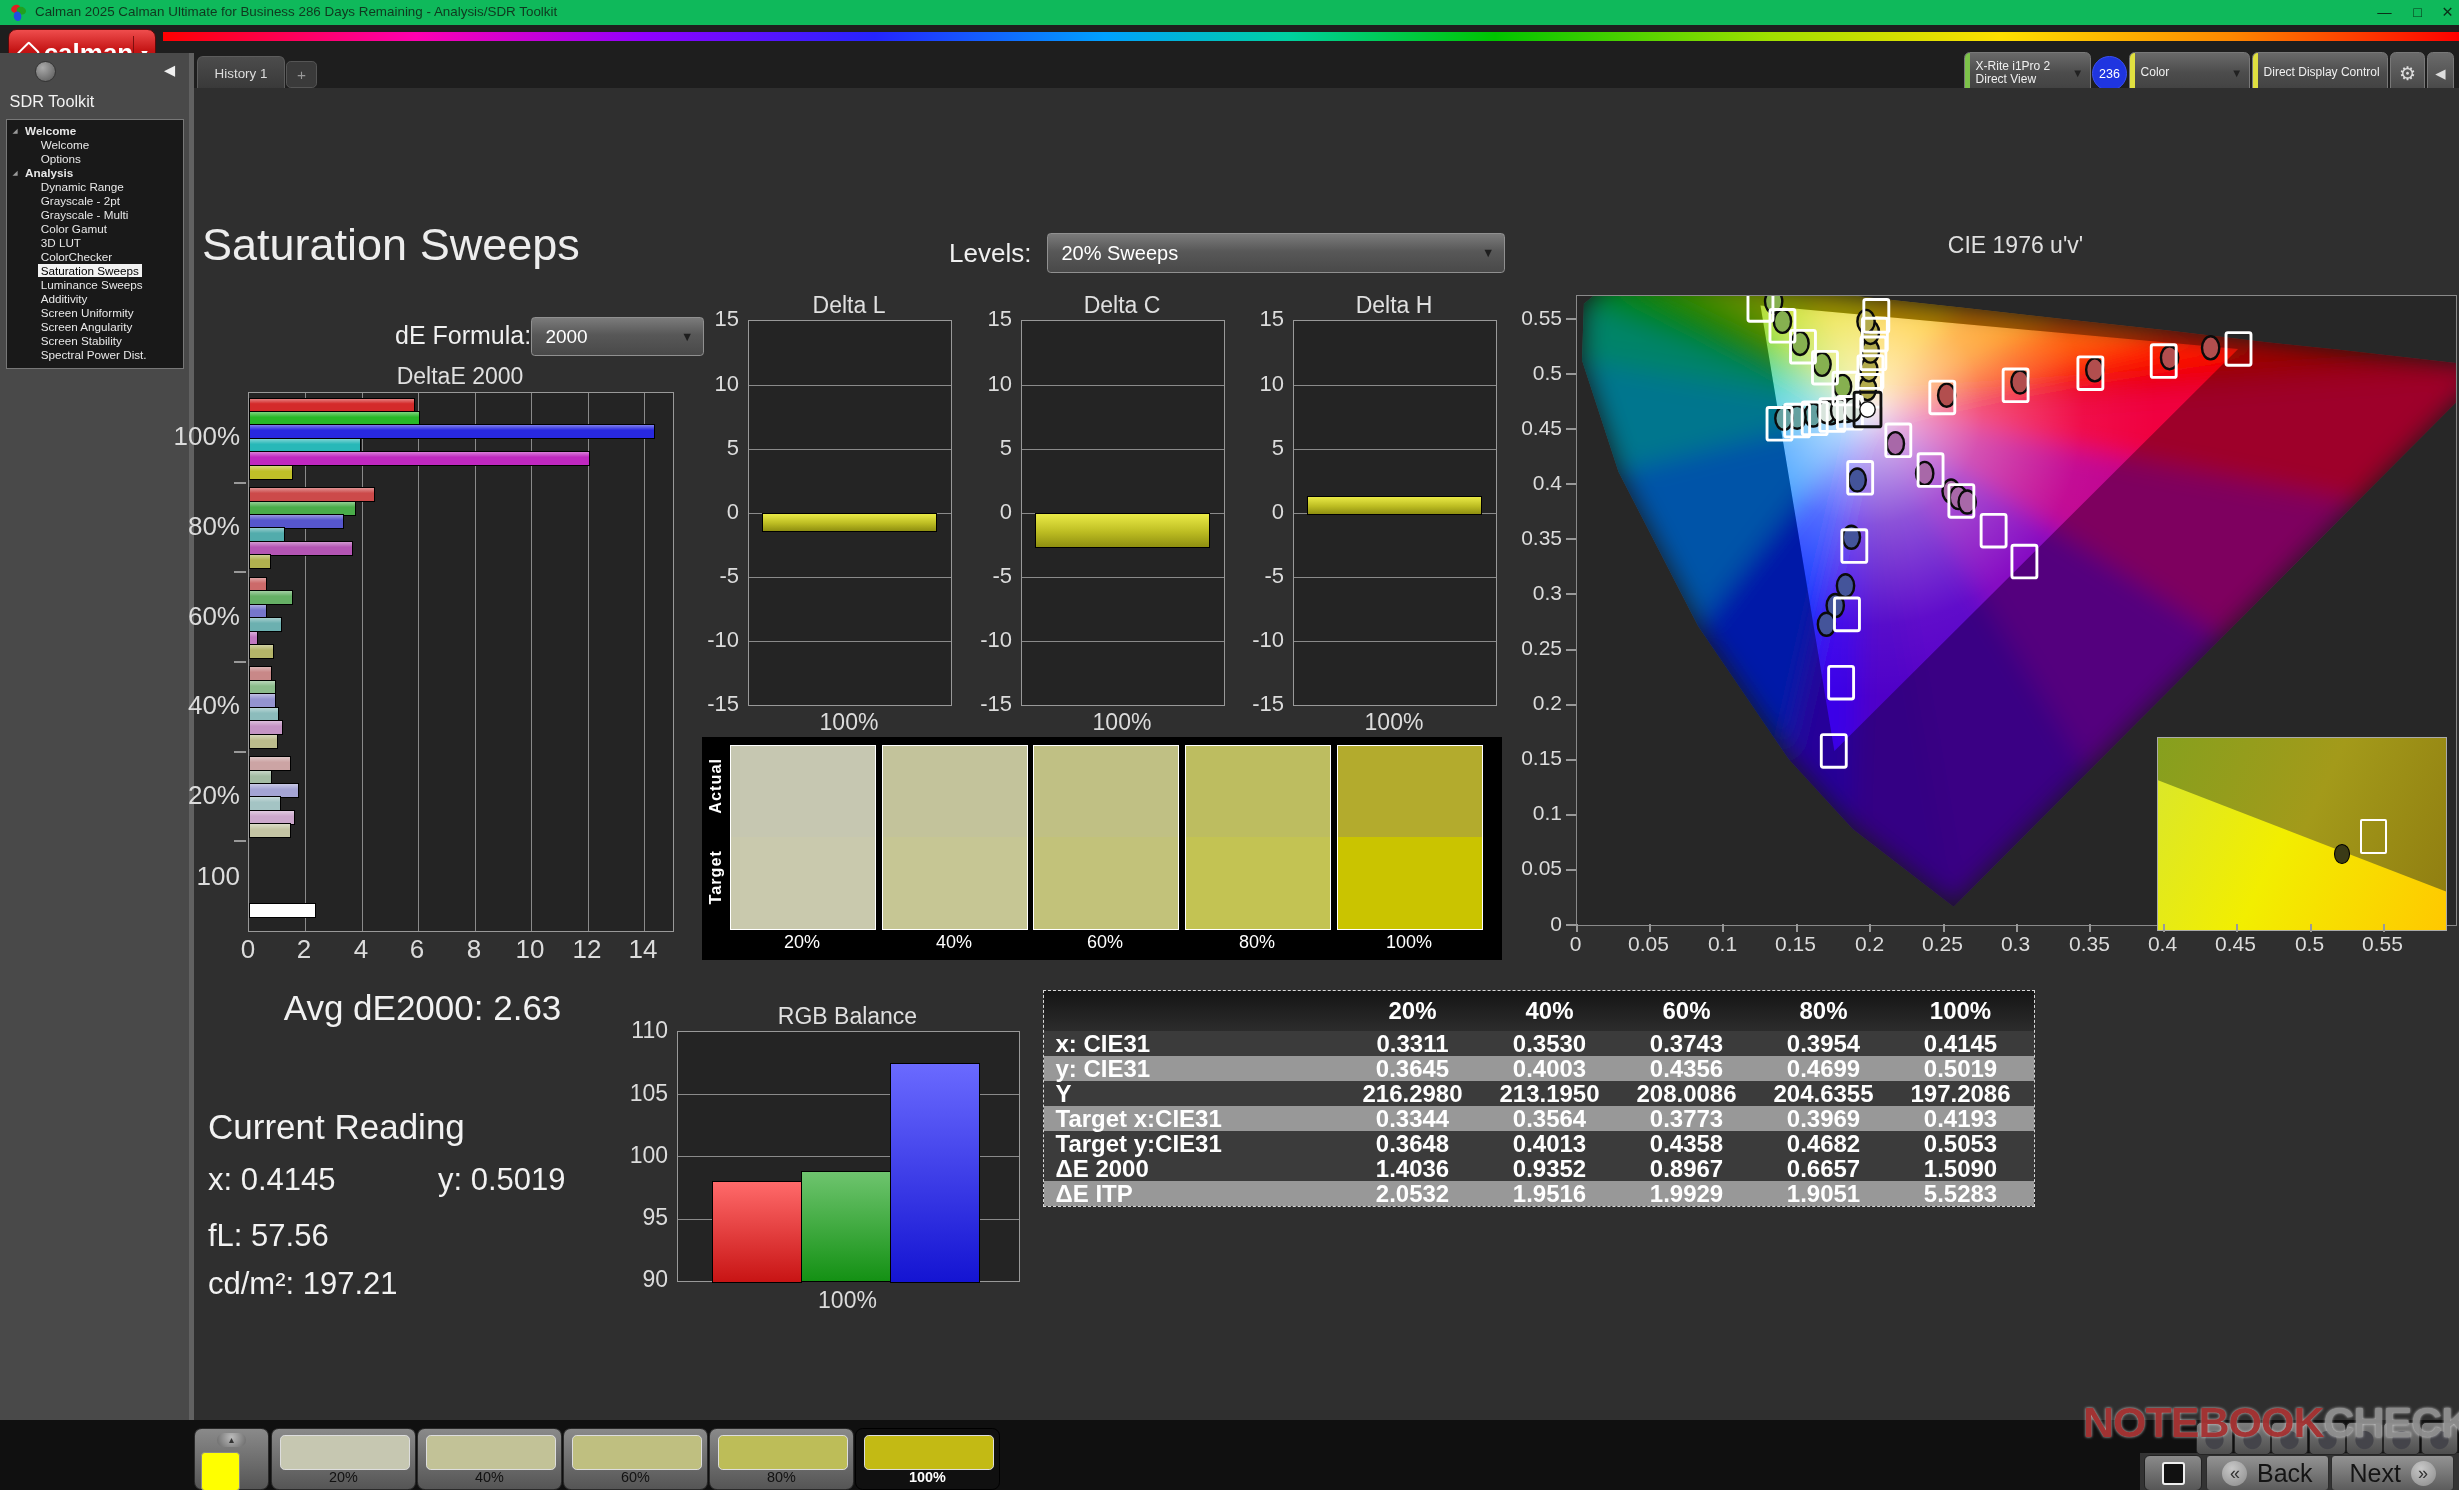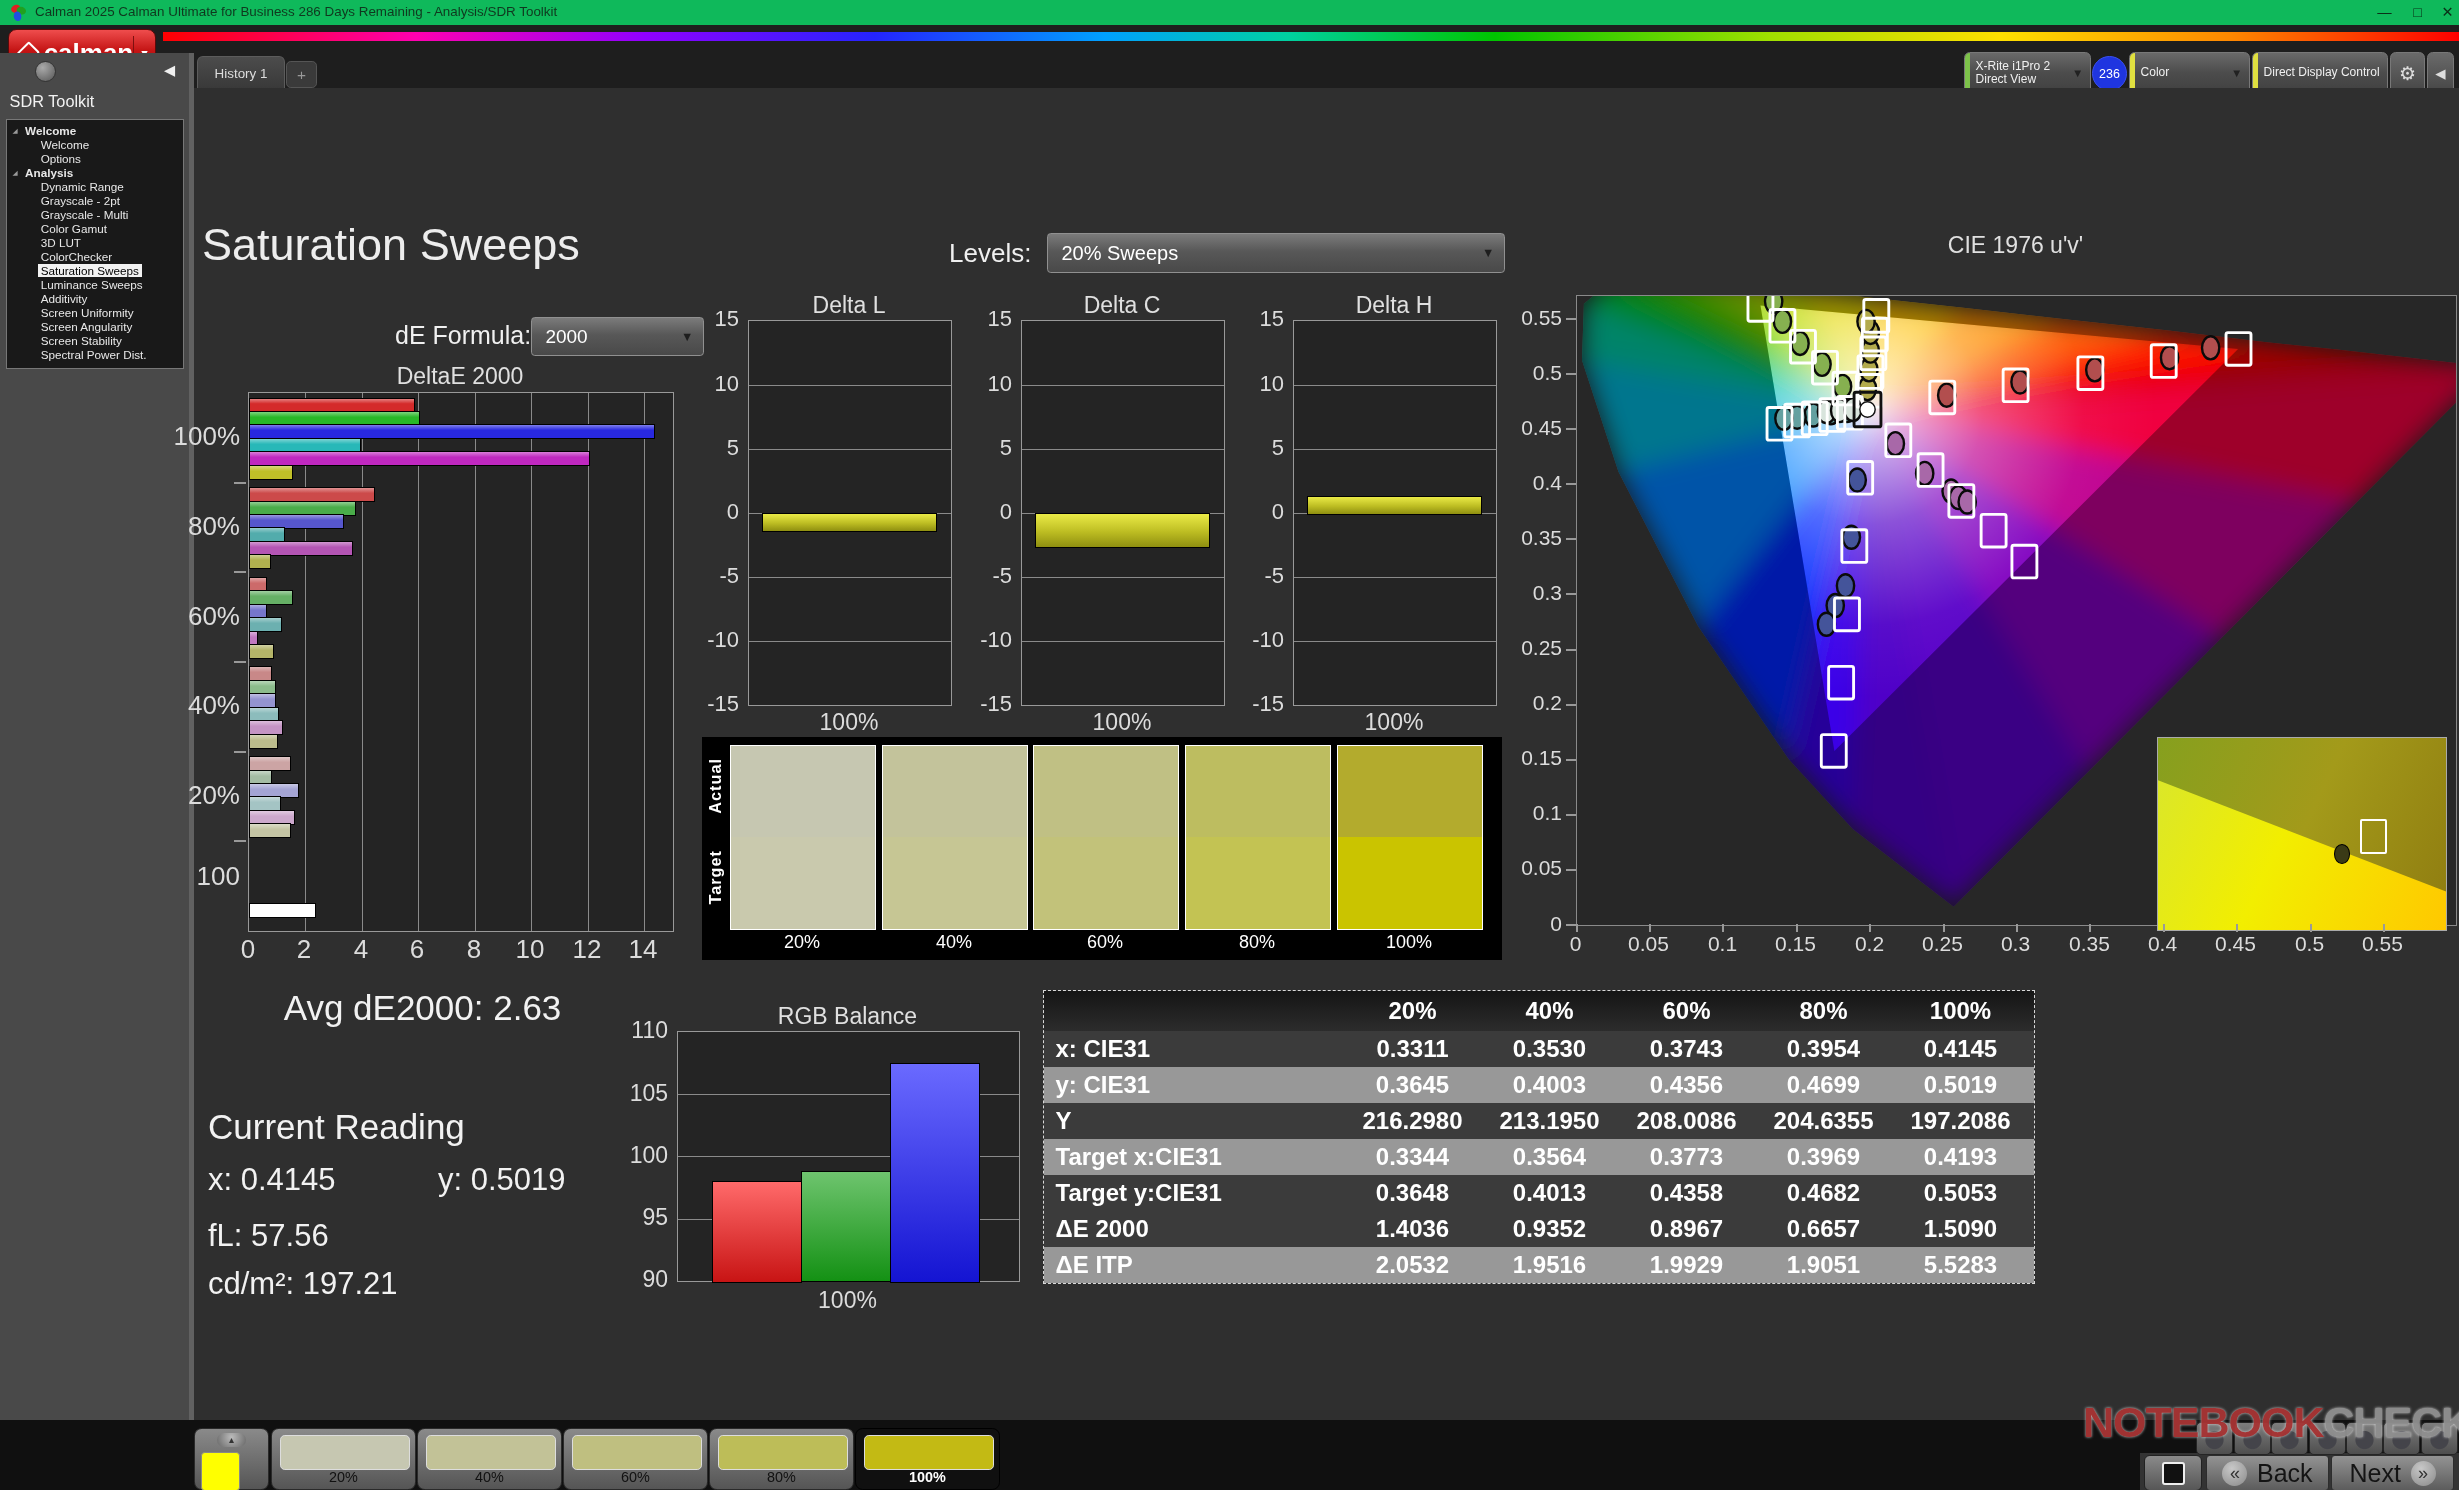--- a/index.html
+++ b/index.html
@@ -76,21 +76,21 @@
   #swatch-panel{left:702px;top:737px;width:800px;height:223px;background:#000;}
   .swcol{position:absolute;top:7.7px;width:144px;height:183px;border:1.9px solid #fff;}
   .swhalf{position:absolute;left:0;width:100%;height:50%;}
   .swlabel{position:absolute;width:144px;top:195px;text-align:center;color:#fff;font-size:18px;}
   .swside{position:absolute;left:3.8px;color:#fff;font-size:16.3px;font-weight:bold;
     writing-mode:vertical-rl;transform:rotate(180deg);letter-spacing:1px;}
   
   .stat{position:absolute;color:#f2f2f2;}
   
   #result-table{left:1043px;top:990px;width:990px;border:1.9px dashed #d8d8d8;}
-  .trow{display:flex;height:36px;}
+  .trow{display:flex;height:25px;}
   .trow.thead{height:40px;background:linear-gradient(#151515,#2c2c2c);}
   .trow.dark{background:#3b3b3b;}
   .trow.light{background:#989898;}
   .tcell{color:#fff;font-size:24px;font-weight:bold;display:flex;align-items:center;justify-content:center;}
   .tcell.lab{width:300px;justify-content:flex-start;padding-left:11.5px;box-sizing:border-box;}
   .tcell.val{width:137px;}
   
   #cie-plot{left:1576px;top:295px;width:879px;height:629px;background:#272727;border:1.9px solid #8a8a8a;}
   #cie-inset{left:2157px;top:737px;width:288px;height:192px;border:1.9px solid #aaa;overflow:hidden;
     background:linear-gradient(115deg,#86a01e,#a39a1a 50%,#8f7c10);}

